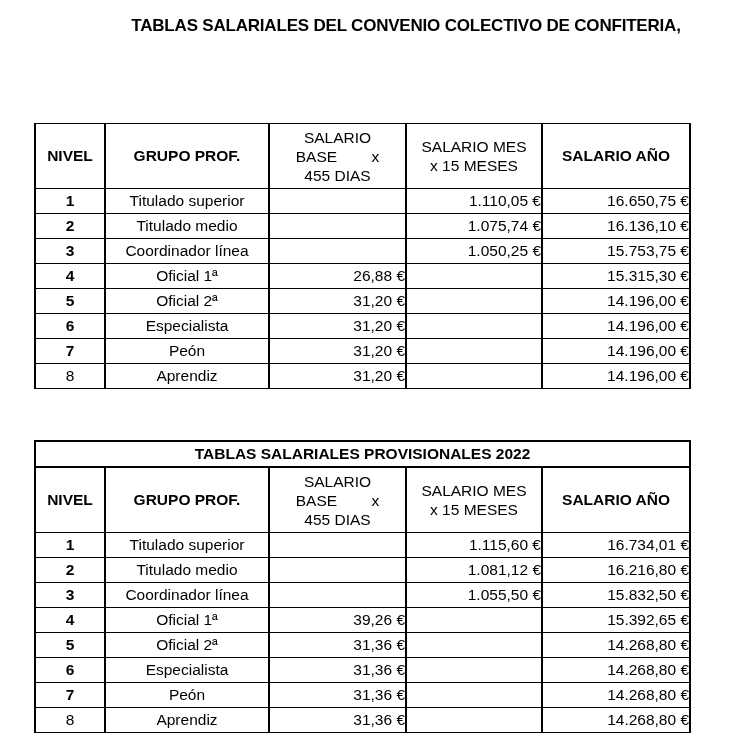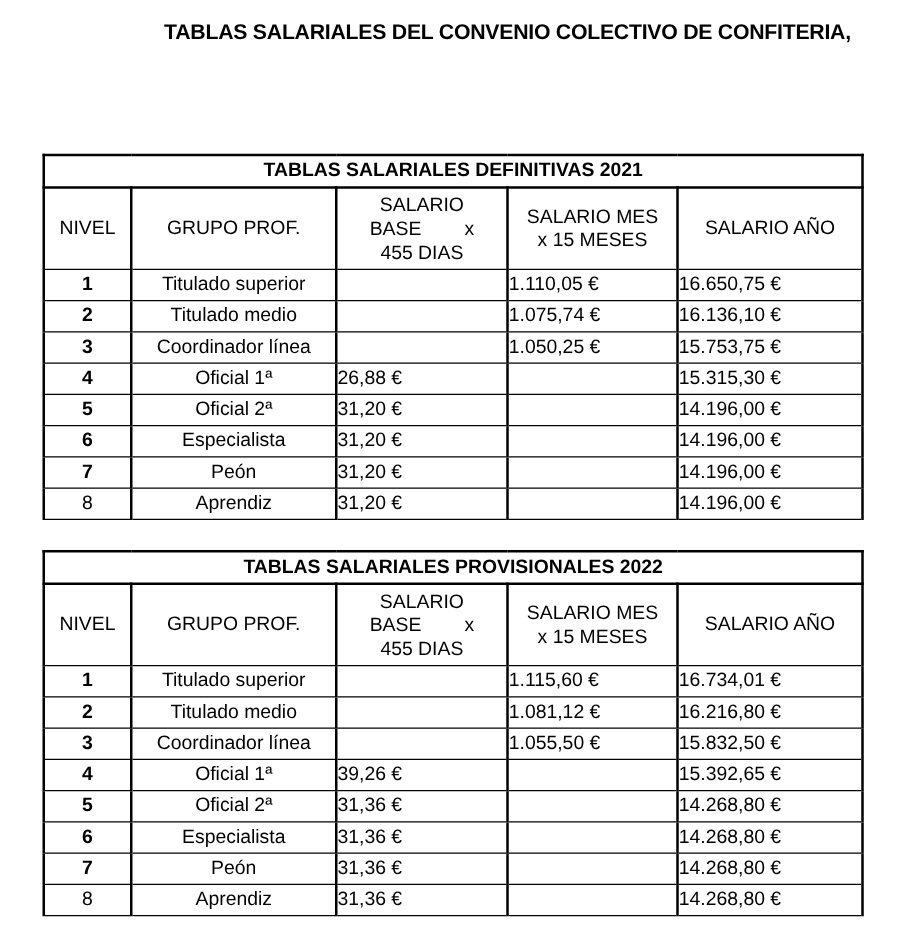--- a/index.html
+++ b/index.html
@@ -25,48 +25,45 @@
     border: 1px solid #000; padding: 0; height: 24px; line-height: 18px;
   }
   table.sal col.c1 { width: 70px; }
   table.sal col.c2 { width: 164px; }
   table.sal col.c3 { width: 137px; }
   table.sal col.c4 { width: 136px; }
   table.sal col.c5 { width: 148px; }
   .outer { border: 2px solid #000 !important; }
   th.tt { font-weight: bold; text-align: center; height: 24px; font-size: 15.5px; }
   tr.hdr th { height: 64px; text-align: center; font-size: 15.5px; }
-  tr.hdr th.b { font-weight: normal; }
+  tr.hdr th.b { font-weight: bold; }
   tr.hdr th.n { font-weight: normal; line-height: 19px; }
   th.thick-r, td.thick-r { border-right: 2px solid #000 !important; }
   th.thick-l, td.thick-l { border-left: 2px solid #000 !important; }
   td.nivel { text-align: center; font-weight: bold; }
   td.nivel.plain { font-weight: normal; }
   td.grupo { padding-left: 5px; text-align: center; }
-  td.num { text-align: left; }
+  td.num { text-align: right; }
 </style>
 </head>
 <body>
 
 <div class="doc-title">
   <div>TABLAS SALARIALES DEL CONVENIO COLECTIVO  DE CONFITERIA,</div>
 </div>
 
 <table class="sal t1">
   <colgroup>
       <col class="c1">
       <col class="c2">
       <col class="c3">
       <col class="c4">
       <col class="c5">
     </colgroup>
   <tbody>
-      <tr>
-        <th class="tt outer" colspan="5">TABLAS SALARIALES DEFINITIVAS 2021</th>
-      </tr>
       <tr class="hdr">
         <th class="b thick-l thick-r">NIVEL</th>
         <th class="b thick-r">GRUPO PROF.</th>
         <th class="n thick-r">
           <div>SALARIO</div>
           <div style="white-space:pre">BASE        x</div>
           <div>455 DIAS</div>
         </th>
         <th class="n thick-r">
           <div>SALARIO MES</div>

